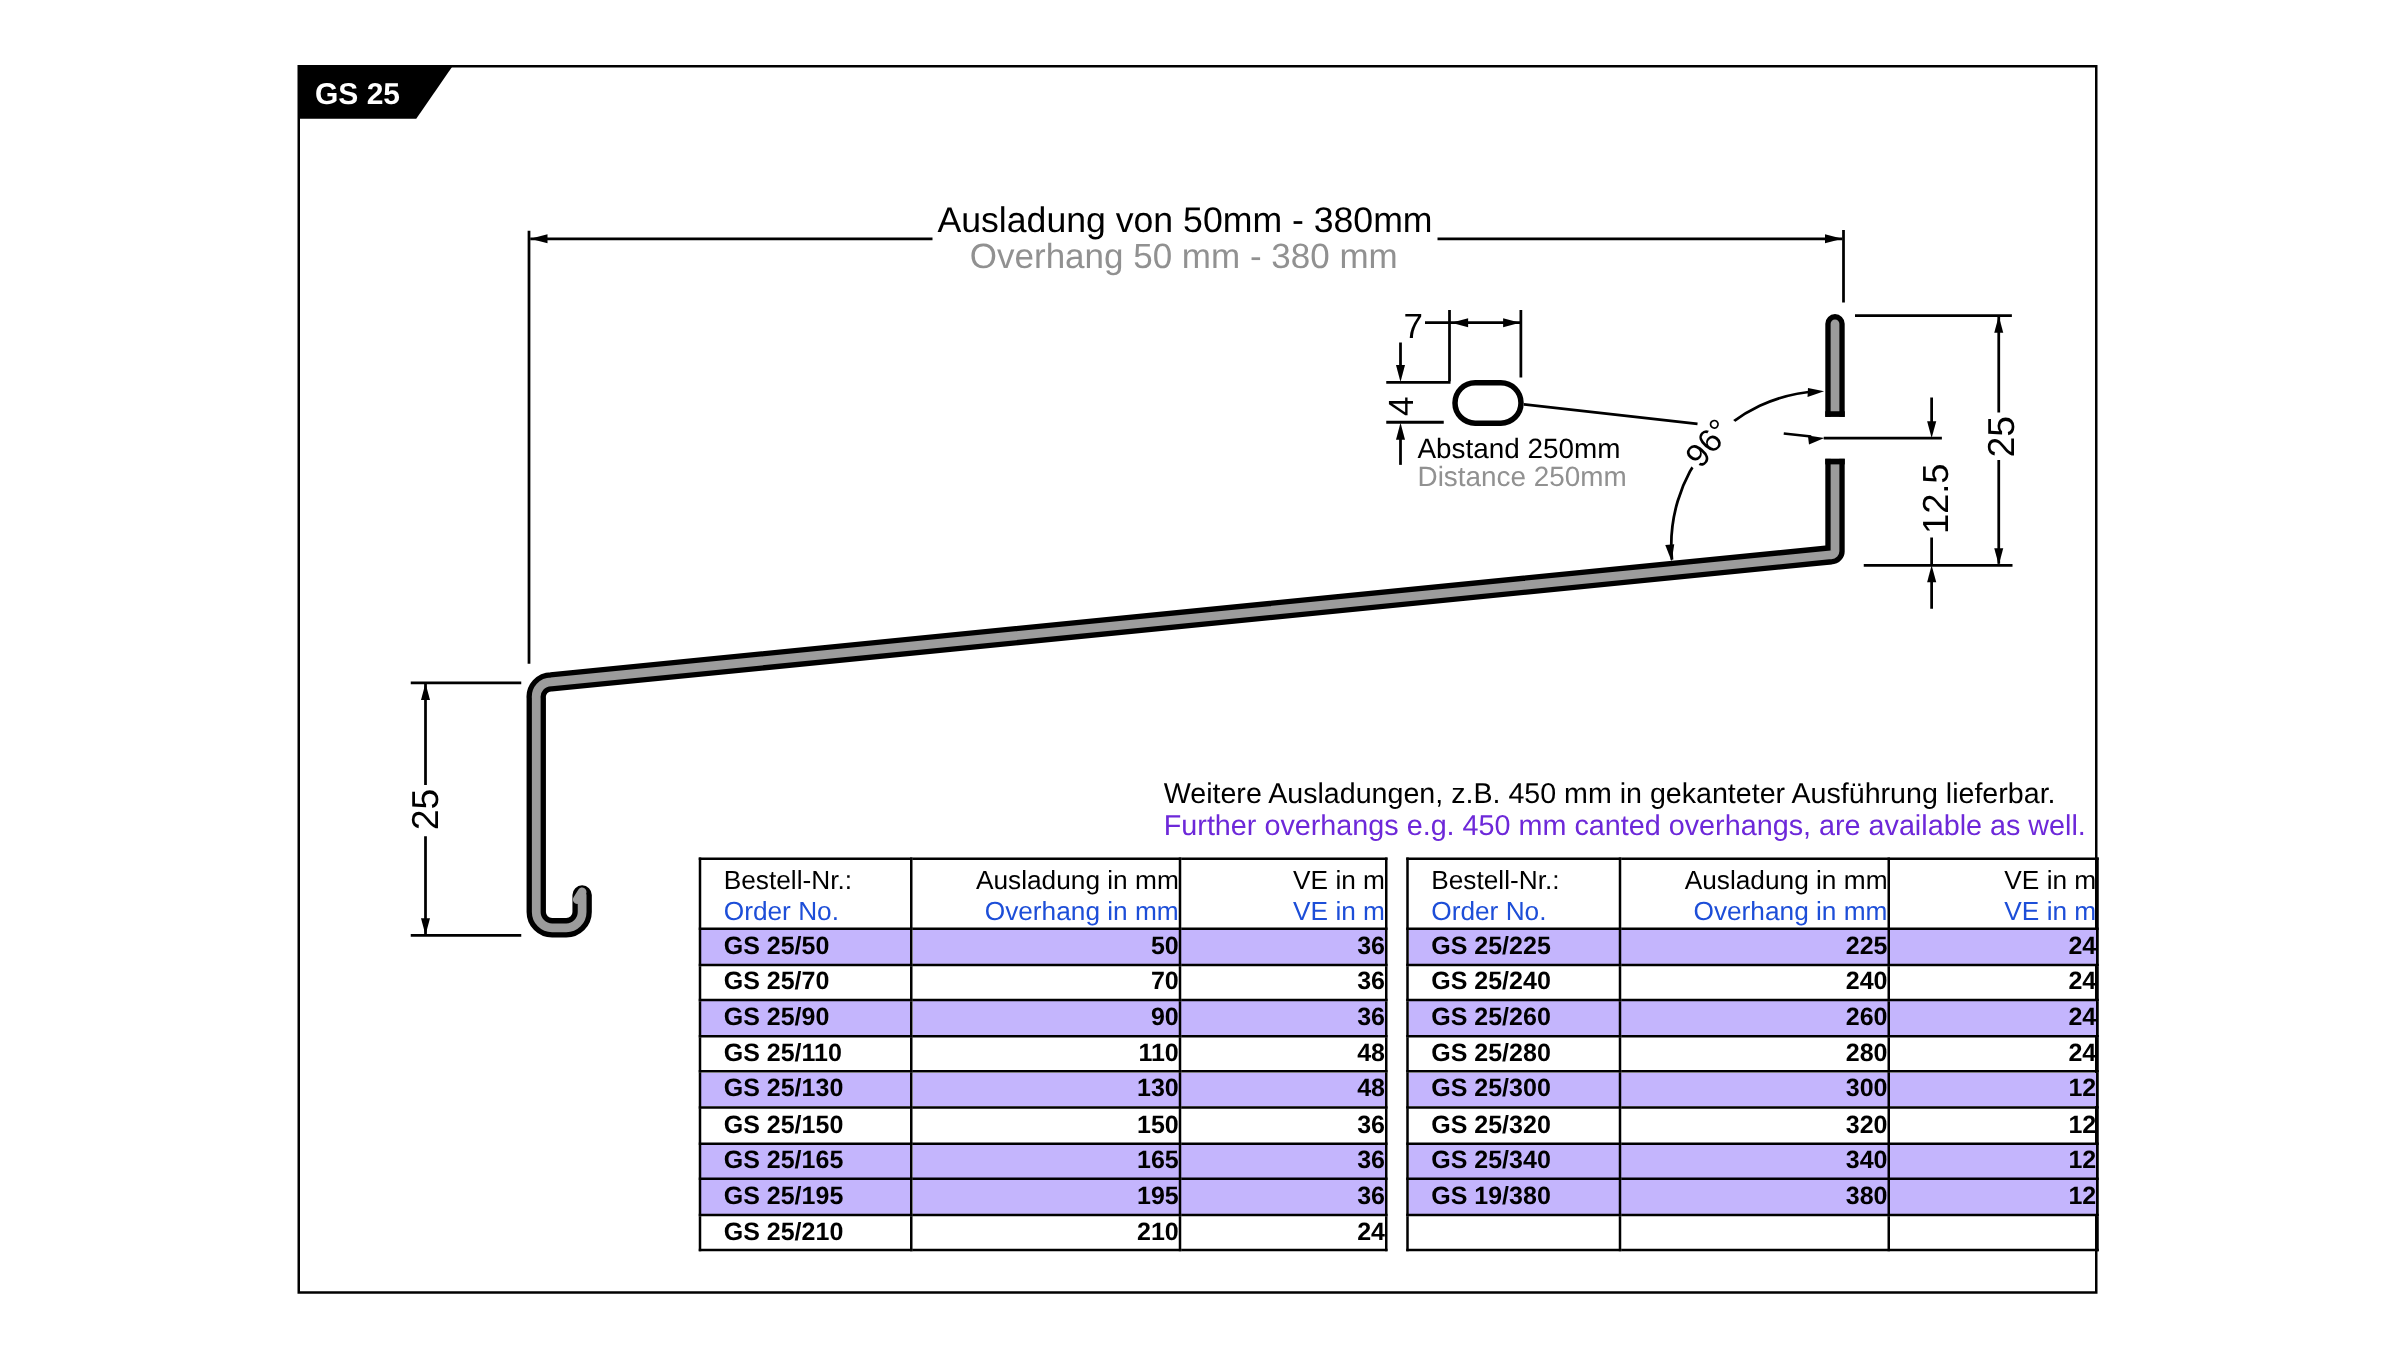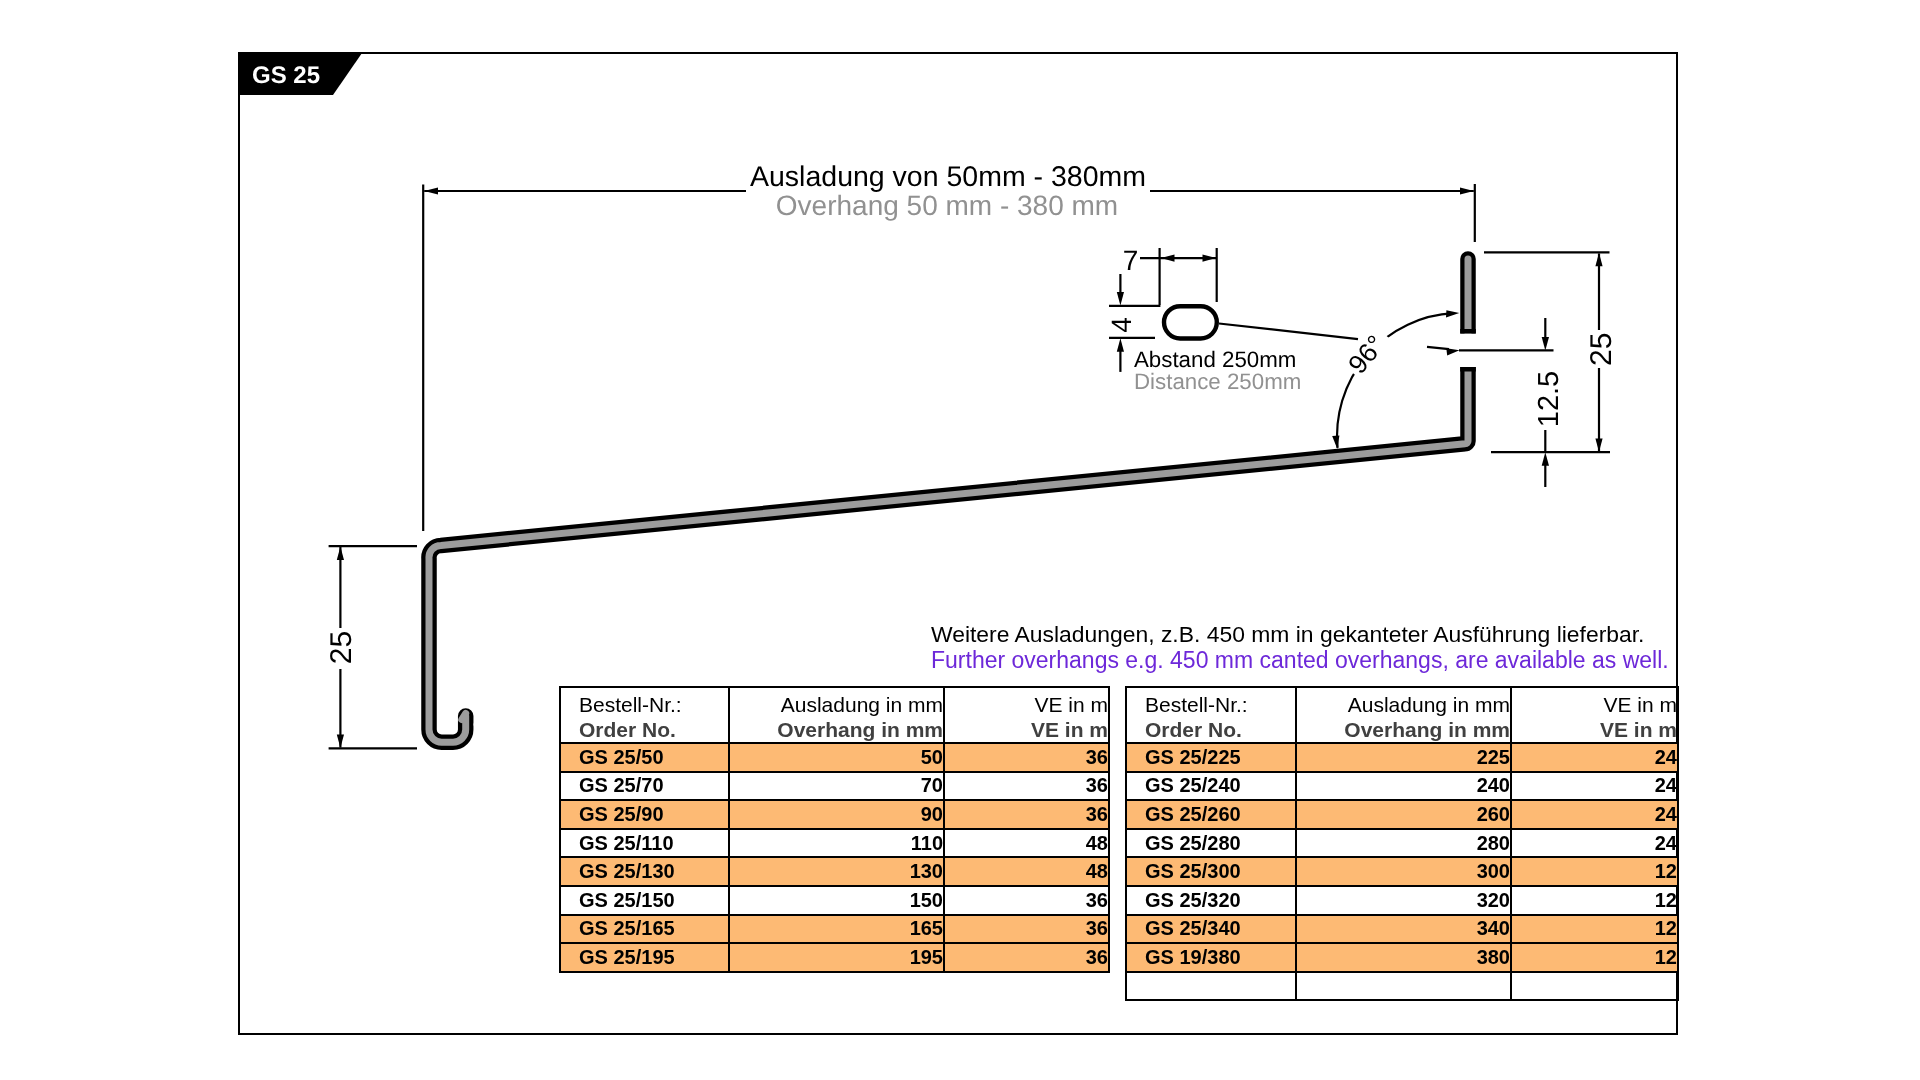--- a/index.html
+++ b/index.html
@@ -4,23 +4,23 @@
 <style>
   svg text{text-rendering:geometricPrecision;}
   html,body{margin:0;padding:0;background:#fff;width:1920px;height:1080px;overflow:hidden;}
   body{font-family:"Liberation Sans",sans-serif;}
   .abs{position:absolute;}
   #frame{left:238px;top:52px;width:1440px;height:983px;border:2px solid #000;box-sizing:border-box;}
   table{border-collapse:collapse;table-layout:fixed;font-family:"Liberation Sans",sans-serif;}
   td{border:2px solid #000;padding:0;overflow:hidden;white-space:nowrap;}
   .hdr td{height:40px;vertical-align:top;}
   .hl1{font-size:21px;color:#000;line-height:25px;display:block;margin-top:4px;}
-  .hl2{font-size:21px;color:#404040;line-height:25px;display:block;font-weight:bold;}
+  .hl2{font-size:21px;color:#1d4ed8;line-height:25px;display:block;}
   .dr td{height:26.6px;font-weight:bold;font-size:20px;color:#000;}
-  .g{background:#fdba74;}
+  .g{background:#c4b5fd;}
   .c1{padding-left:18px;text-align:left;}
   .c2,.c3{text-align:right;}
   .note1{font-size:22.9px;color:#000;}
   .note2{font-size:23px;color:#6d28d9;}
 </style>
 </head>
 <body>
 <div id="frame" class="abs"></div>
 
 <svg class="abs" style="left:0;top:0" width="1920" height="1080" viewBox="0 0 1920 1080" font-family="Liberation Sans">
@@ -178,20 +178,25 @@
   <tr class="dr g">
         <td class="c1">GS 25/165</td>
         <td class="c2">165</td>
         <td class="c3">36</td>
       </tr>
   <tr class="dr g">
         <td class="c1">GS 25/195</td>
         <td class="c2">195</td>
         <td class="c3">36</td>
       </tr>
+  <tr class="dr">
+        <td class="c1">GS 25/210</td>
+        <td class="c2">210</td>
+        <td class="c3">24</td>
+      </tr>
 </tbody>
   </table>
 
 <table class="abs" style="left:1125px;top:686px;width:552px;">
   <colgroup>
       <col style="width:170px">
       <col style="width:215px">
       <col style="width:167px">
     </colgroup>
   <tbody>

